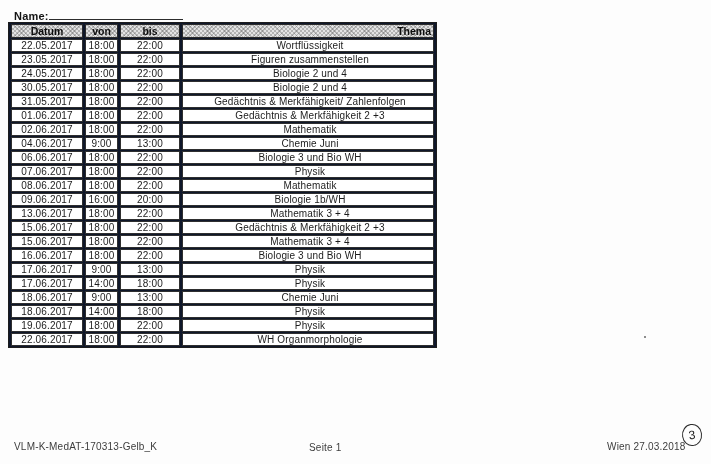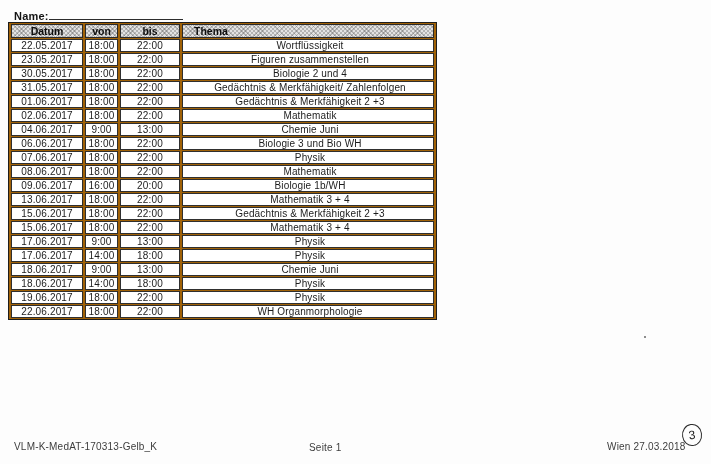--- a/index.html
+++ b/index.html
@@ -40,38 +40,38 @@
   
   table.schedule {
     position: absolute;
     left: 8px;
     top: 22px;
     width: 429px;
     table-layout: fixed;
     border-collapse: separate;
     border-spacing: 2px 1px;
     border: 1.5px solid #1d1d1d;
-    background: #a16207;
+    background: #0f172a;
   }
   .schedule th {
     height: 12px;
     font-size: 10.5px;
     font-weight: bold;
     color: #0d0d0d;
     border: 1px solid #2a2a2a;
     padding: 0 2px;
     text-align: center;
     overflow: hidden;
     white-space: nowrap;
     background-color: #e3e3e3;
     background-image:
       repeating-linear-gradient(45deg,  rgba(70,70,70,0.30) 0 1px, rgba(255,255,255,0) 1px 3px),
       repeating-linear-gradient(135deg, rgba(70,70,70,0.30) 0 1px, rgba(255,255,255,0) 1px 3px);
   }
-  .schedule th.col-thema { text-align: left; padding-left: 11px; }
+  .schedule th.col-thema { text-align: right; padding-left: 23px; }
   .schedule td {
     height: 11px;
     line-height: 11px;
     font-size: 10px;
     color: #1c1c1c;
     border: 1px solid #2f2f2f;
     padding: 0 2px;
     text-align: center;
     white-space: nowrap;
     overflow: hidden;
@@ -148,20 +148,26 @@
           <td>22:00</td>
           <td class="thema">Wortflüssigkeit</td>
         </tr>
         <tr>
           <td>23.05.2017</td>
           <td>18:00</td>
           <td>22:00</td>
           <td class="thema">Figuren zusammenstellen</td>
         </tr>
         <tr>
+          <td>24.05.2017</td>
+          <td>18:00</td>
+          <td>22:00</td>
+          <td class="thema">Biologie 2 und 4</td>
+        </tr>
+        <tr>
           <td>30.05.2017</td>
           <td>18:00</td>
           <td>22:00</td>
           <td class="thema">Biologie 2 und 4</td>
         </tr>
         <tr>
           <td>31.05.2017</td>
           <td>18:00</td>
           <td>22:00</td>
           <td class="thema">Gedächtnis &amp; Merkfähigkeit/ Zahlenfolgen</td>
@@ -220,20 +226,26 @@
           <td>22:00</td>
           <td class="thema">Gedächtnis &amp; Merkfähigkeit 2 +3</td>
         </tr>
         <tr>
           <td>15.06.2017</td>
           <td>18:00</td>
           <td>22:00</td>
           <td class="thema">Mathematik 3 + 4</td>
         </tr>
         <tr>
+          <td>16.06.2017</td>
+          <td>18:00</td>
+          <td>22:00</td>
+          <td class="thema">Biologie 3 und Bio WH</td>
+        </tr>
+        <tr>
           <td>17.06.2017</td>
           <td>9:00</td>
           <td>13:00</td>
           <td class="thema">Physik</td>
         </tr>
         <tr>
           <td>17.06.2017</td>
           <td>14:00</td>
           <td>18:00</td>
           <td class="thema">Physik</td>

